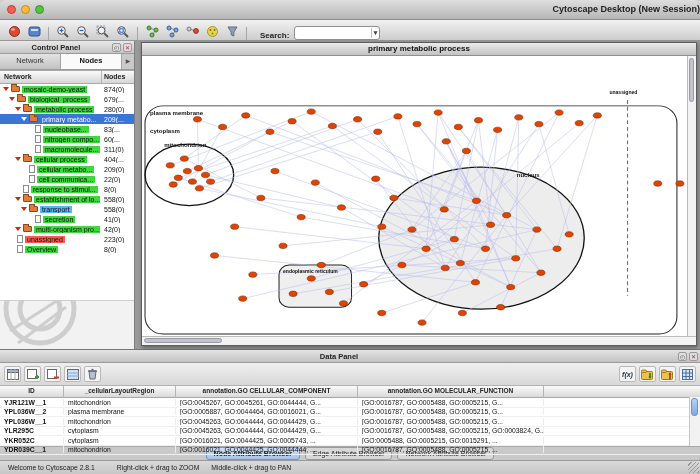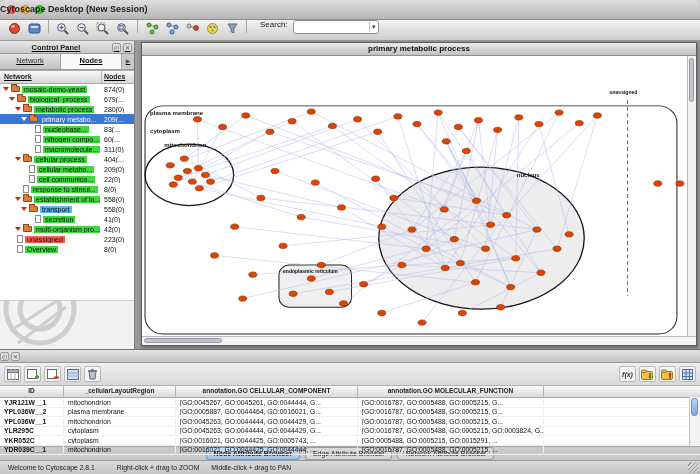--- a/index.html
+++ b/index.html
@@ -6,36 +6,36 @@
   body{width:700px;height:474px;overflow:hidden;font-family:"Liberation Sans",sans-serif;background:#3a3a3a;}
   .window{width:700px;height:474px;display:flex;flex-direction:column;background:#cfcfcf;box-sizing:border-box;}
 
   
   .titlebar{height:19px;background:linear-gradient(#dedede,#b6b6b6);border-bottom:1px solid #8a8a8a;border-radius:6px 6px 0 0;display:flex;align-items:center;position:relative;flex:0 0 auto;}
   .traffic{display:flex;gap:5px;margin-left:7px;}
   .tl{width:9px;height:9px;border-radius:50%;display:inline-block;box-sizing:border-box;}
   .tl.red{background:#f55f52;border:1px solid #c33d34;}
   .tl.yellow{background:#f8bd3c;border:1px solid #c0892a;}
   .tl.green{background:#53c43c;border:1px solid #3d9030;}
-  .wtitle{position:absolute;left:0;right:0;text-align:left;font-size:9px;font-weight:bold;color:#222;line-height:19px;}
+  .wtitle{position:absolute;left:0;right:0;text-align:right;font-size:9px;font-weight:bold;color:#222;line-height:19px;}
 
   
-  .toolbar{height:20px;background:linear-gradient(#f2f2f2,#cdcdcd);border-bottom:1px solid #979797;display:flex;align-items:flex-start;padding:0 5px;gap:2px;flex:0 0 auto;}
+  .toolbar{height:20px;background:linear-gradient(#f2f2f2,#cdcdcd);border-bottom:1px solid #979797;display:flex;align-items:flex-end;padding:0 5px;gap:2px;flex:0 0 auto;font-weight:bold;}
   .tbtn{width:18px;height:17px;display:flex;align-items:center;justify-content:center;border-radius:3px;}
   .tsep{width:1px;height:13px;background:#a5a5a5;margin:0 3px;}
   .search-label{font-size:8px;color:#222;margin-left:8px;margin-right:3px;}
   .search-box{width:84px;height:12px;background:#fff;border:1px solid #8f8f8f;border-radius:3px;display:flex;align-items:center;}
   .search-value{flex:1;font-size:8px;padding-left:3px;color:#222;}
   .search-arrow{font-size:7px;color:#444;padding:0 2px;border-left:1px solid #c2c2c2;line-height:10px;}
 
   
   .main{flex:1;display:flex;min-height:0;}
 
   
-  .control-panel{width:134px;flex:0 0 auto;background:#e3e3e3;border-right:1px solid #7e7e7e;display:flex;flex-direction:column;min-height:0;text-decoration:underline;}
+  .control-panel{width:134px;flex:0 0 auto;background:#e3e3e3;border-right:1px solid #7e7e7e;display:flex;flex-direction:column;min-height:0;}
   .cp-header{height:12px;background:linear-gradient(#e8e8e8,#c6c6c6);border-bottom:1px solid #9b9b9b;display:flex;align-items:center;position:relative;flex:0 0 auto;}
   .cp-title{flex:1;text-align:center;font-size:7.5px;font-weight:bold;color:#222;}
   .mini-btn{width:9px;height:9px;font-size:6px;line-height:9px;text-align:center;color:#555;border:1px solid #9a9a9a;background:#ddd;border-radius:2px;margin-right:2px;box-sizing:border-box;}
   .mini-btn.close{color:#a33;}
   .cp-tabs{height:15px;display:flex;align-items:stretch;background:#c9c9c9;border-bottom:1px solid #9b9b9b;flex:0 0 auto;}
   .cp-tab{flex:1;font-size:7.5px;line-height:14px;text-align:center;color:#333;background:linear-gradient(#e3e3e3,#c2c2c2);border-right:1px solid #a3a3a3;}
   .cp-tab.sel{background:#fafafa;font-weight:bold;color:#111;}
   .cp-tab-arrow{width:12px;font-size:6px;line-height:14px;text-align:center;color:#555;}
   .groupbox{margin:8px 5px 2px 5px;border:1px solid #b4b4b4;border-radius:4px;position:relative;padding:4px 3px 3px 3px;flex:0 0 auto;}
   .gb-title{position:absolute;top:-6px;left:3px;background:#e3e3e3;padding:0 2px;font-size:7px;color:#333;}
@@ -539,20 +539,21 @@
         </div>
         <div class="hscroll">
             <div class="hthumb"></div>
           </div>
       </div>
     </div>
   </div>
 
   <div class="data-panel">
     <div class="dp-header">
+      <span class="dp-title">Data Panel</span>
       <span class="mini-btn">◴</span>
       <span class="mini-btn close">✕</span>
     </div>
     <div class="dp-toolbar">
       <span class="dbtn">
         <svg width="12" height="11">
             <rect x="0.5" y="0.5" width="11" height="10" fill="#fff" stroke="#666"></rect>
             <rect x="0.5" y="0.5" width="11" height="3" fill="#9ab6d8" stroke="#666"></rect>
             <line x1="4" y1="0" x2="4" y2="11" stroke="#aaa"></line>
             <line x1="8" y1="0" x2="8" y2="11" stroke="#aaa"></line>

